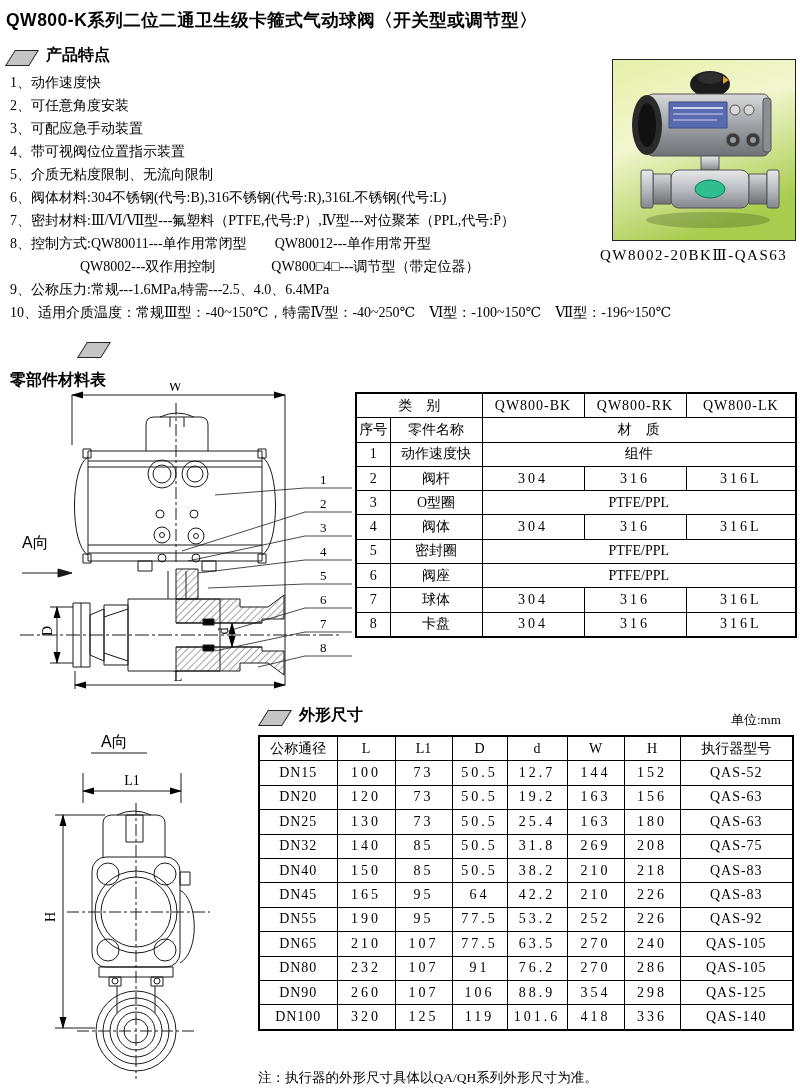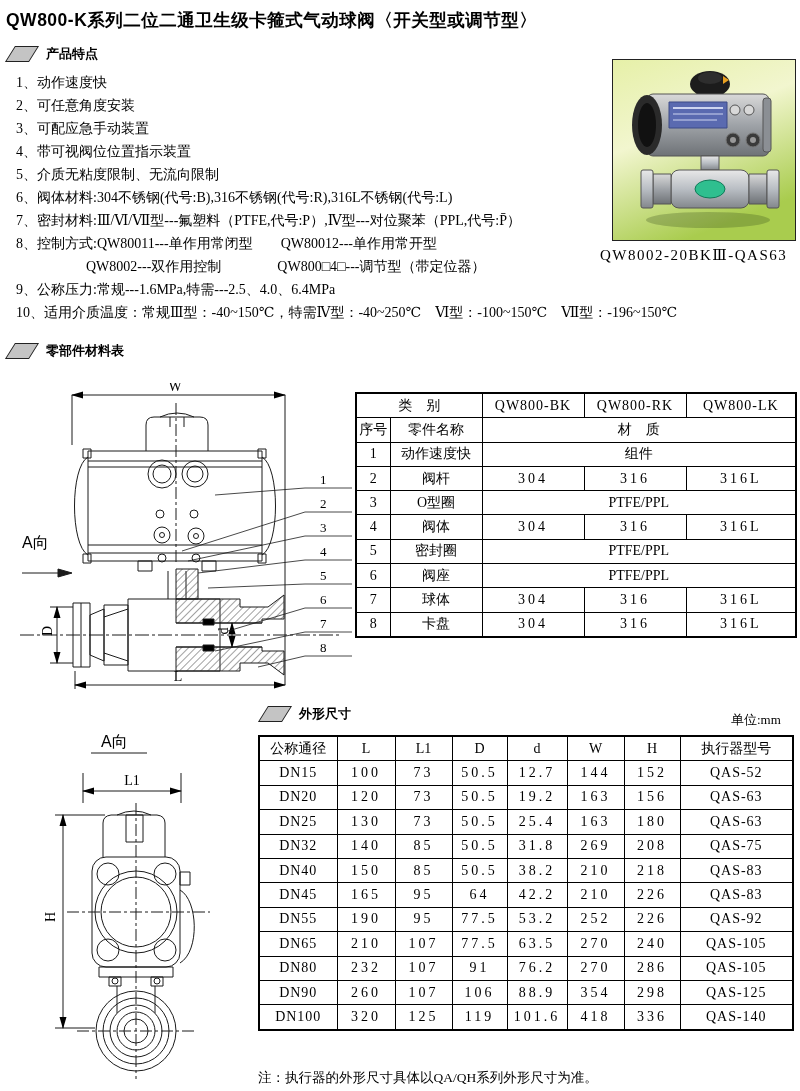--- a/index.html
+++ b/index.html
@@ -1,25 +1,25 @@
 <!DOCTYPE html>
 <html><head>
 <meta charset="utf-8">
 <style>
   html,body{margin:0;padding:0;background:#888;}
   .page{position:relative;width:800px;height:1091px;background:#ffffff;overflow:hidden;
         font-family:"Liberation Serif","DejaVu Serif",serif;color:#000;}
   .abs{position:absolute;}
   .title{font-family:"Liberation Sans","DejaVu Sans",sans-serif;font-weight:bold;
          font-size:17.5px;letter-spacing:0.5px;left:6px;top:8px;margin:0;}
-  .section-head{display:flex;align-items:center;gap:12px;
-         font-family:"Liberation Sans","DejaVu Sans",sans-serif;font-weight:bold;font-size:13px;}
+  .section-head{display:flex;align-items:flex-end;gap:12px;
+         font-family:"Liberation Sans","DejaVu Sans",sans-serif;font-weight:bold;font-size:16px;}
   .marker{display:inline-block;width:22px;height:14px;background:#c4c4c4;border:1.5px solid #222;
          transform:skewX(-32deg);}
-  .features{left:10px;top:71px;width:640px;font-size:14px;line-height:23px;white-space:pre;margin-left:6px;}
+  .features{left:10px;top:71px;width:640px;font-size:14px;line-height:23px;white-space:pre;}
   .features div{height:23px;}
   .photo{left:612px;top:59px;width:184px;height:182px;border:1px solid #222;box-sizing:border-box;}
   .caption{left:600px;top:246px;width:200px;font-size:15px;letter-spacing:1.5px;}
   table{border-collapse:collapse;table-layout:fixed;}
   td,th{border:1px solid #000;text-align:center;vertical-align:middle;font-weight:normal;
         font-size:14px;padding:0;overflow:hidden;}
   .parts-table{left:355px;top:392px;width:440px;border:2px solid #000;}
   .parts-table td{height:23.3px;}
   .dim-table{left:258px;top:735px;width:534px;border:2px solid #000;}
   .dim-table td,.dim-table th{height:23.4px;}
@@ -88,21 +88,21 @@
       <rect x="58" y="110" width="78" height="38" rx="8" fill="url(#met2)" stroke="#555"></rect>
       <ellipse cx="97" cy="129" rx="15" ry="9" fill="#2fbf8f" stroke="#0d7a57"></ellipse>
       <rect x="40" y="114" width="18" height="30" fill="url(#met)" stroke="#555"></rect>
       <rect x="28" y="110" width="12" height="38" rx="2" fill="url(#met2)" stroke="#555"></rect>
       <rect x="136" y="114" width="18" height="30" fill="url(#met)" stroke="#555"></rect>
       <rect x="154" y="110" width="12" height="38" rx="2" fill="url(#met2)" stroke="#555"></rect>
     </svg>
   </div>
   <div class="abs caption">QW8002-20BKⅢ-QAS63</div>
 
-  <div class="abs section-head" style="left:10px;top:342px;">
+  <div class="abs section-head" style="left:10px;top:342px;flex-direction:column;">
     <span class="marker"></span>
     <span>零部件材料表</span>
   </div>
 
   <svg class="abs" style="left:0;top:383px;" width="355" height="312" viewBox="0 0 355 312">
     <defs>
       <marker id="ae1" markerWidth="12" markerHeight="8" refX="11" refY="4" orient="auto" markerUnits="userSpaceOnUse">
         <path d="M0,0.5 L12,4 L0,7.5 z"></path>
         </marker>
       <marker id="as1" markerWidth="12" markerHeight="8" refX="1" refY="4" orient="auto" markerUnits="userSpaceOnUse">

